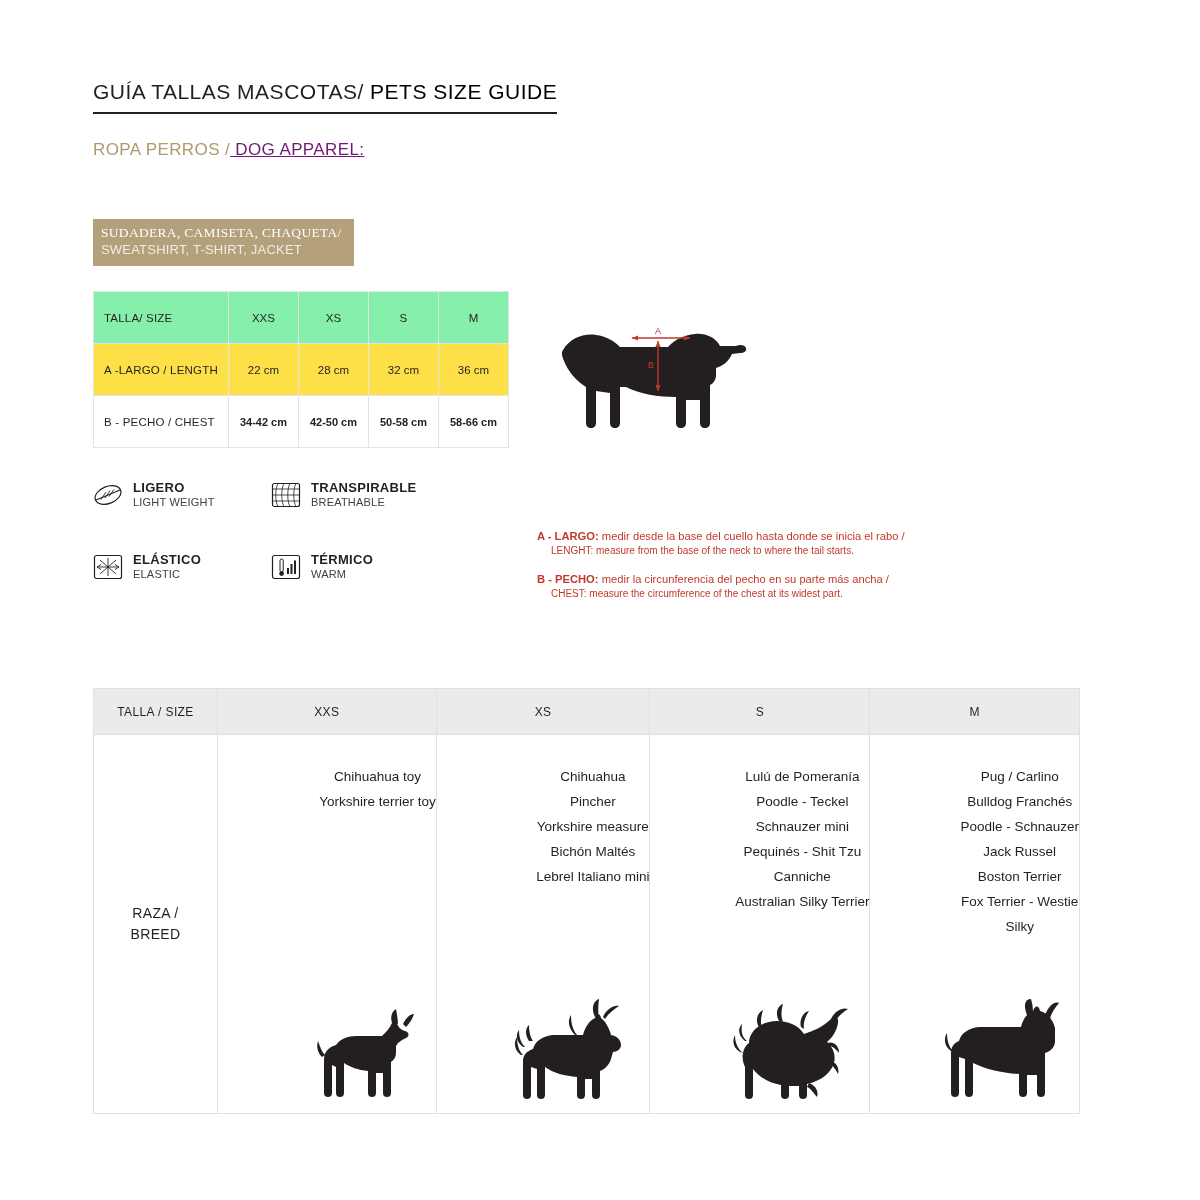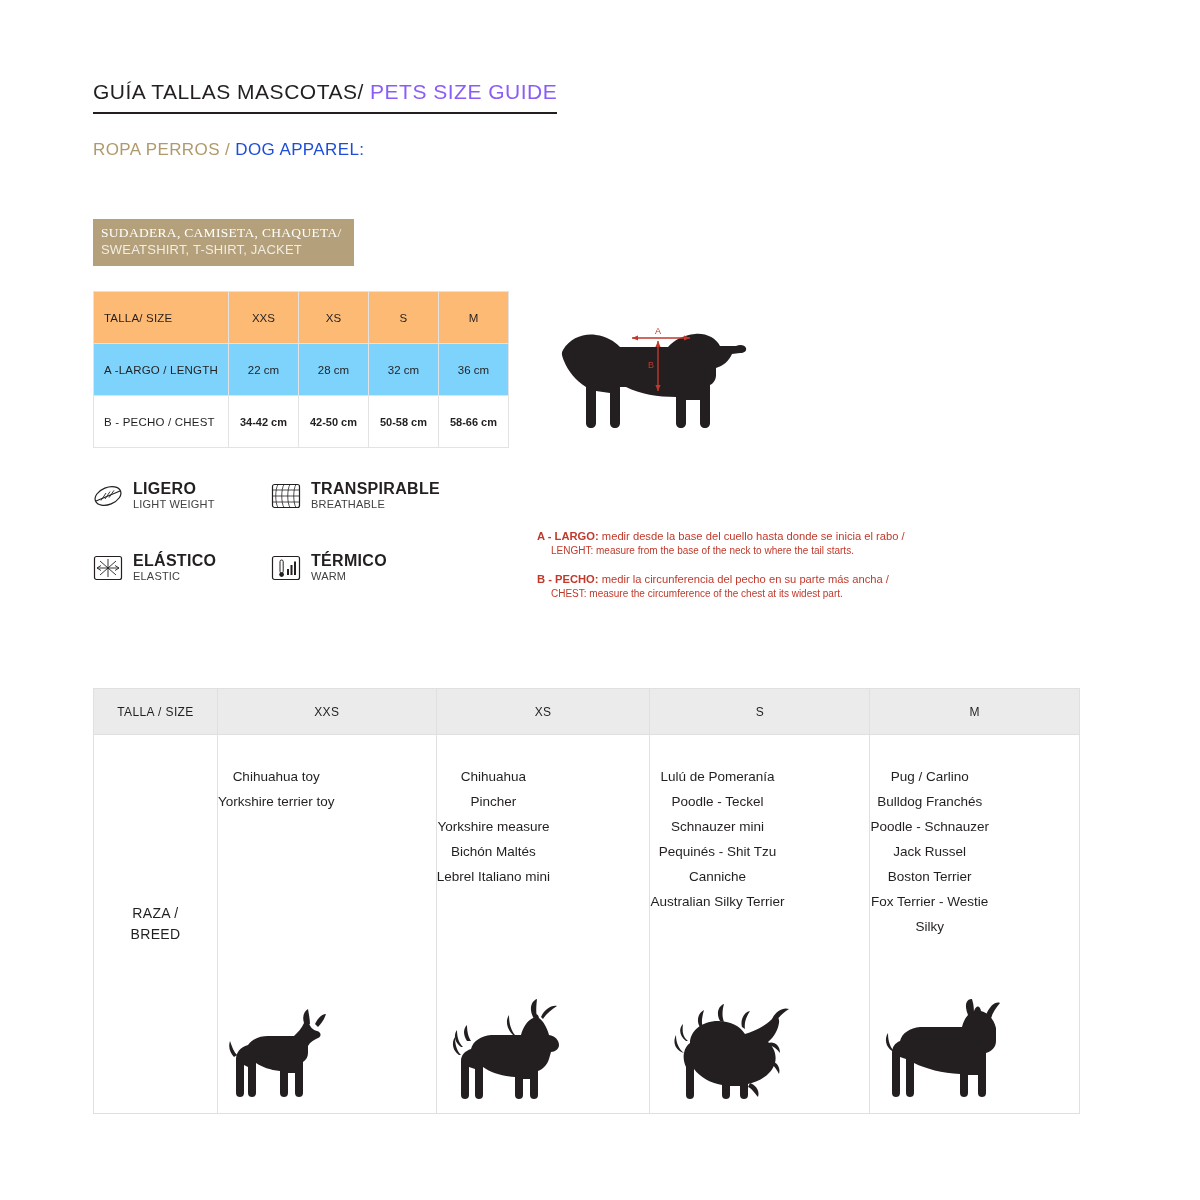--- a/index.html
+++ b/index.html
@@ -15,25 +15,25 @@
   .page { position: absolute; inset: 0; }
 
   
   #title-block { position: absolute; left: 93px; top: 80px; width: 600px; }
   #main-title {
     font-size: 21px; letter-spacing: 0.5px; font-weight: 400;
     border-bottom: 2px solid #231f20; display: inline-block;
     padding-bottom: 8px;
   }
   #main-title .es { color: #231f20; }
-  #main-title .en { color: #8b5cf6; }
+  #main-title .en { color: #000000; }
 
   #subtitle { position: absolute; left: 93px; top: 140px; font-size: 17px; letter-spacing: 0.4px; }
   #subtitle .es { color: #b09a6b; }
-  #subtitle .en { color: #1d4ed8; }
+  #subtitle .en { color: #701a75; text-decoration: underline; }
 
   
   #category-band {
     position: absolute; left: 93px; top: 219px;
     width: 261px; height: 47px;
     background: #b4a07a;
     color: #ffffff;
     padding: 6px 8px 0 8px;
     line-height: 1.25;
   }
@@ -50,30 +50,30 @@
     border: 1px solid #e3e3e3;
     height: 52px;
     font-weight: 400;
     color: #231f20;
     padding: 0 10px;
     text-align: center;
     white-space: nowrap;
   }
   #size-table .rowhead { text-align: left; width: 120px; letter-spacing: 0.2px; }
   #size-table .colsize { width: 70px; }
-  #size-table tr.shaded td { background: #7dd3fc; }
-  #size-table tr.head td { background: #fdba74; }
+  #size-table tr.shaded td { background: #fde047; }
+  #size-table tr.head td { background: #86efac; }
   #size-table td.chestcell { font-weight: 700; font-size: 11px; }
 
   
   #features { position: absolute; left: 93px; top: 480px; width: 420px; }
   .feat { position: absolute; display: flex; align-items: center; gap: 10px; }
   .feat .ico { width: 30px; height: 30px; flex: 0 0 30px; }
   .feat .txt { line-height: 1.15; }
-  .feat .t1 { font-size: 16px; font-weight: 700; letter-spacing: 0.3px; }
+  .feat .t1 { font-size: 13px; font-weight: 700; letter-spacing: 0.3px; }
   .feat .t2 { font-size: 11px; color: #414042; letter-spacing: 0.2px; }
   #feat-0 { left: 0; top: 0; }
   #feat-1 { left: 178px; top: 0; }
   #feat-2 { left: 0; top: 72px; }
   #feat-3 { left: 178px; top: 72px; }
 
   
   #diagram { position: absolute; left: 540px; top: 305px; width: 330px; height: 150px; }
   #diagram svg { display: block; }
 
@@ -96,21 +96,21 @@
   #breed-table td { border: 1px solid #e0e0e0; vertical-align: top; }
   #breed-table tr.head td {
     background: #ebebeb; height: 46px; text-align: center;
     font-size: 12px; letter-spacing: 0.4px; vertical-align: middle;
   }
   #breed-table tr.head td.first { text-align: center; }
   #breed-table td.breed-label {
     text-align: center; vertical-align: middle;
     font-size: 14px; line-height: 1.5; letter-spacing: 0.3px;
   }
-  .cell-inner { height: 100%; display: flex; flex-direction: column; align-items: flex-start; }
+  .cell-inner { height: 100%; display: flex; flex-direction: column; align-items: flex-end; }
   .breed-names { padding-top: 30px; font-size: 13.5px; line-height: 1.85; text-align: center; color: #231f20; }
   .sil { margin-top: auto; padding-bottom: 6px; }
   .sil svg { display: block; }
   #breed-table td.breedcell { height: 378px; padding: 0; }
   #breed-table td.breedcell .cell-inner { height: 378px; }
 </style>
 </head>
 <body>
 
 <div class="page">

